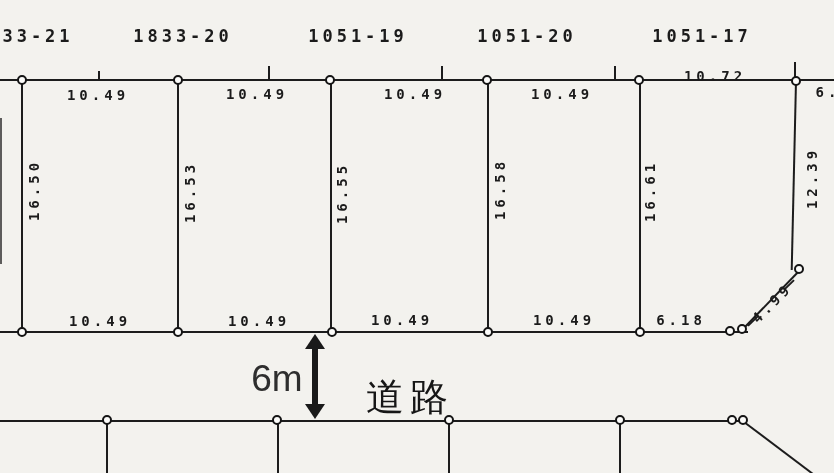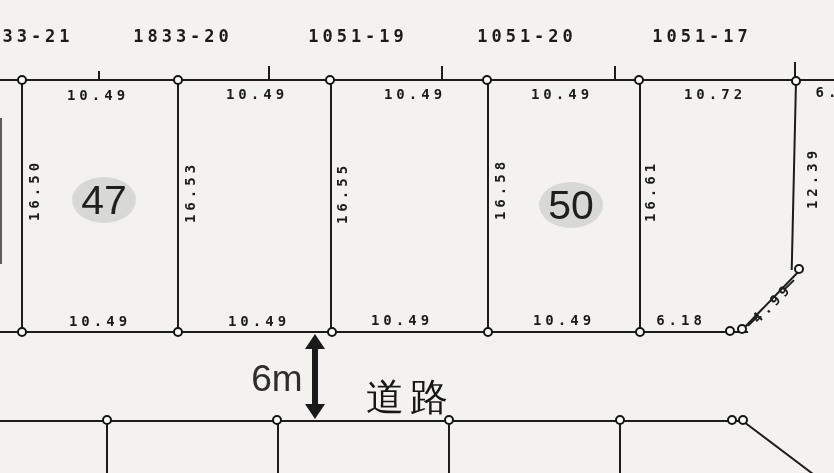--- a/index.html
+++ b/index.html
@@ -109,43 +109,37 @@
   <div class="pt" style="left:272px;top:415px"></div>
   <div class="pt" style="left:444px;top:415px"></div>
   <div class="pt" style="left:615px;top:415px"></div>
   <div class="pt" style="left:727px;top:415px"></div>
   <div class="pt" style="left:738px;top:415px"></div>
 
   <div class="dim" style="left:98px;top:95px">10.49</div>
   <div class="dim" style="left:257px;top:94px">10.49</div>
   <div class="dim" style="left:415px;top:94px">10.49</div>
   <div class="dim" style="left:562px;top:94px">10.49</div>
-  <div class="dim" style="left:715px;top:94px">10.72</div>
+  <div class="dim" style="left:715px;top:76px">10.72</div>
   <div class="dim" style="left:828px;top:92px">6.</div>
 
   <div class="dim rot" style="left:34px;top:190px">16.50</div>
   <div class="dim rot" style="left:190px;top:192px">16.53</div>
   <div class="dim rot" style="left:342px;top:193px">16.55</div>
   <div class="dim rot" style="left:500px;top:189px">16.58</div>
   <div class="dim rot" style="left:650px;top:191px">16.61</div>
   <div class="dim rot" style="left:812px;top:178px">12.39</div>
 
   <div class="dim" style="left:100px;top:321px">10.49</div>
   <div class="dim" style="left:259px;top:321px">10.49</div>
   <div class="dim" style="left:402px;top:320px">10.49</div>
   <div class="dim" style="left:564px;top:320px">10.49</div>
   <div class="dim" style="left:681px;top:320px">6.18</div>
   <div class="dim diag" style="left:772px;top:303px">4.99</div>
 
-  <div class="parcel-ellipse" style="left:104px;top:200px">
-    <span class="parcel-num">47</span>
-  </div>
-  <div class="parcel-ellipse" style="left:571px;top:205px">
-    <span class="parcel-num">50</span>
-  </div>
 
   <div class="road-width" style="left:277px;top:378px">6m</div>
   <div class="road-name" style="left:410px;top:379px">道路</div>
   <div class="arrow-shaft" style="left:312px;top:347px;width:6px;height:60px"></div>
   <div class="arrow-head up" style="left:305px;top:334px"></div>
   <div class="arrow-head down" style="left:305px;top:404px"></div>
 
 </div>
 
 </body></html>

